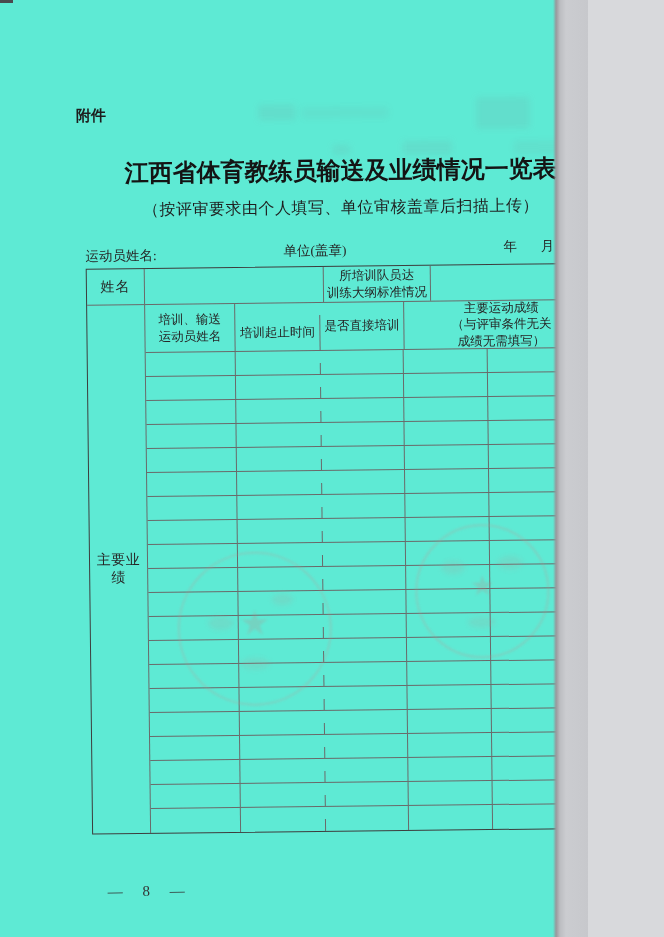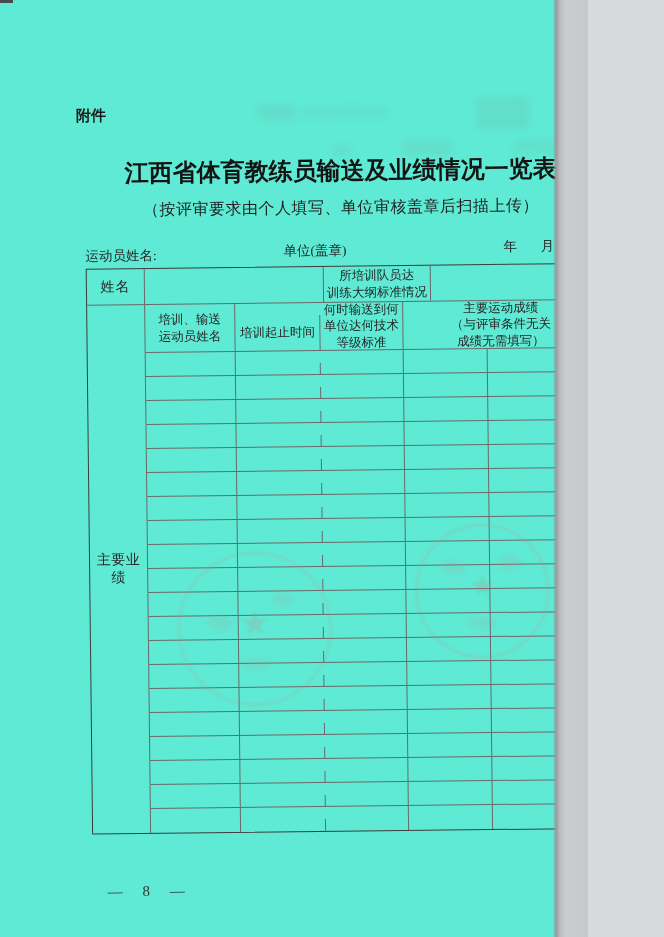--- a/index.html
+++ b/index.html
@@ -118,23 +118,21 @@
 训练大纲标准情况</div>
         <div class="cell a3"></div>
       </div>
       <div class="main">
         <div class="cell achieve-col" style="border-right:1px solid var(--grid-line,#6a6a6a);">主要业绩</div>
         <div class="grid">
           <div class="hrow">
             <div class="cell hcell c0">培训、输送
 运动员姓名</div>
             <div class="cell hcell c1">培训起止时间</div>
-            <div class="cell hcell c2">何时输送到何
-单位达何技术
-等级标准</div>
+            <div class="cell hcell c3">是否直接培训</div>
             <div class="cell hcell c4">主要运动成绩
 （与评审条件无关
 成绩无需填写）</div>
           </div>
           <div id="table-body">
               <div class="drow">
                 <div class="cell dcell c0"></div>
                 <div class="cell dcell c1"></div>
                 <div class="cell dcell c2"></div>
                 <div class="cell dcell c3"></div>

